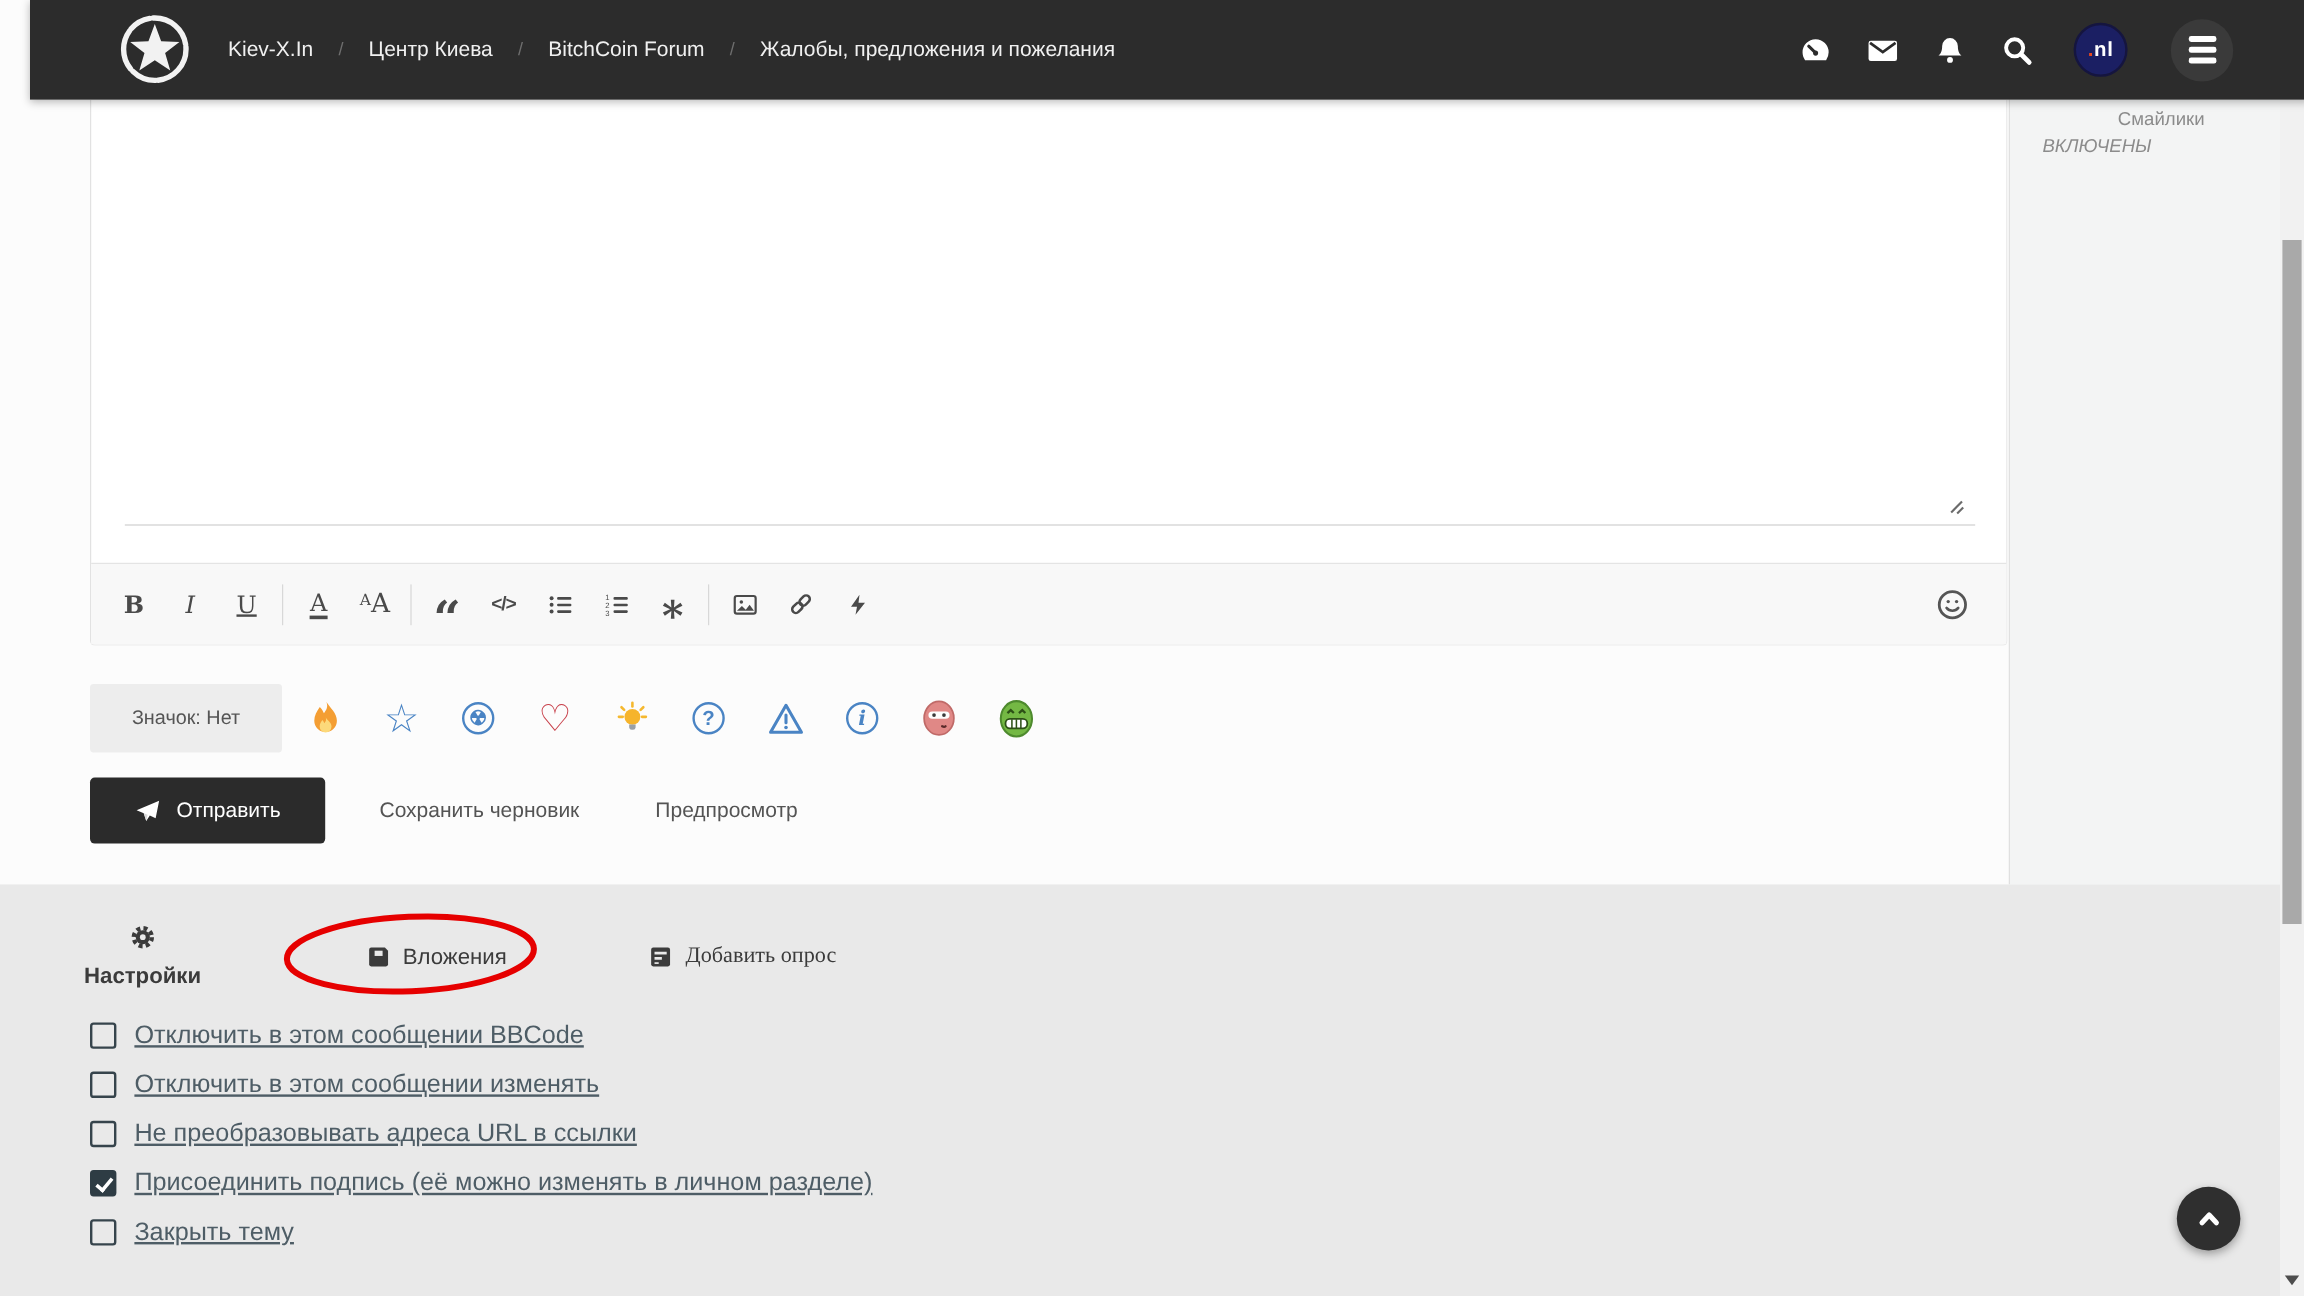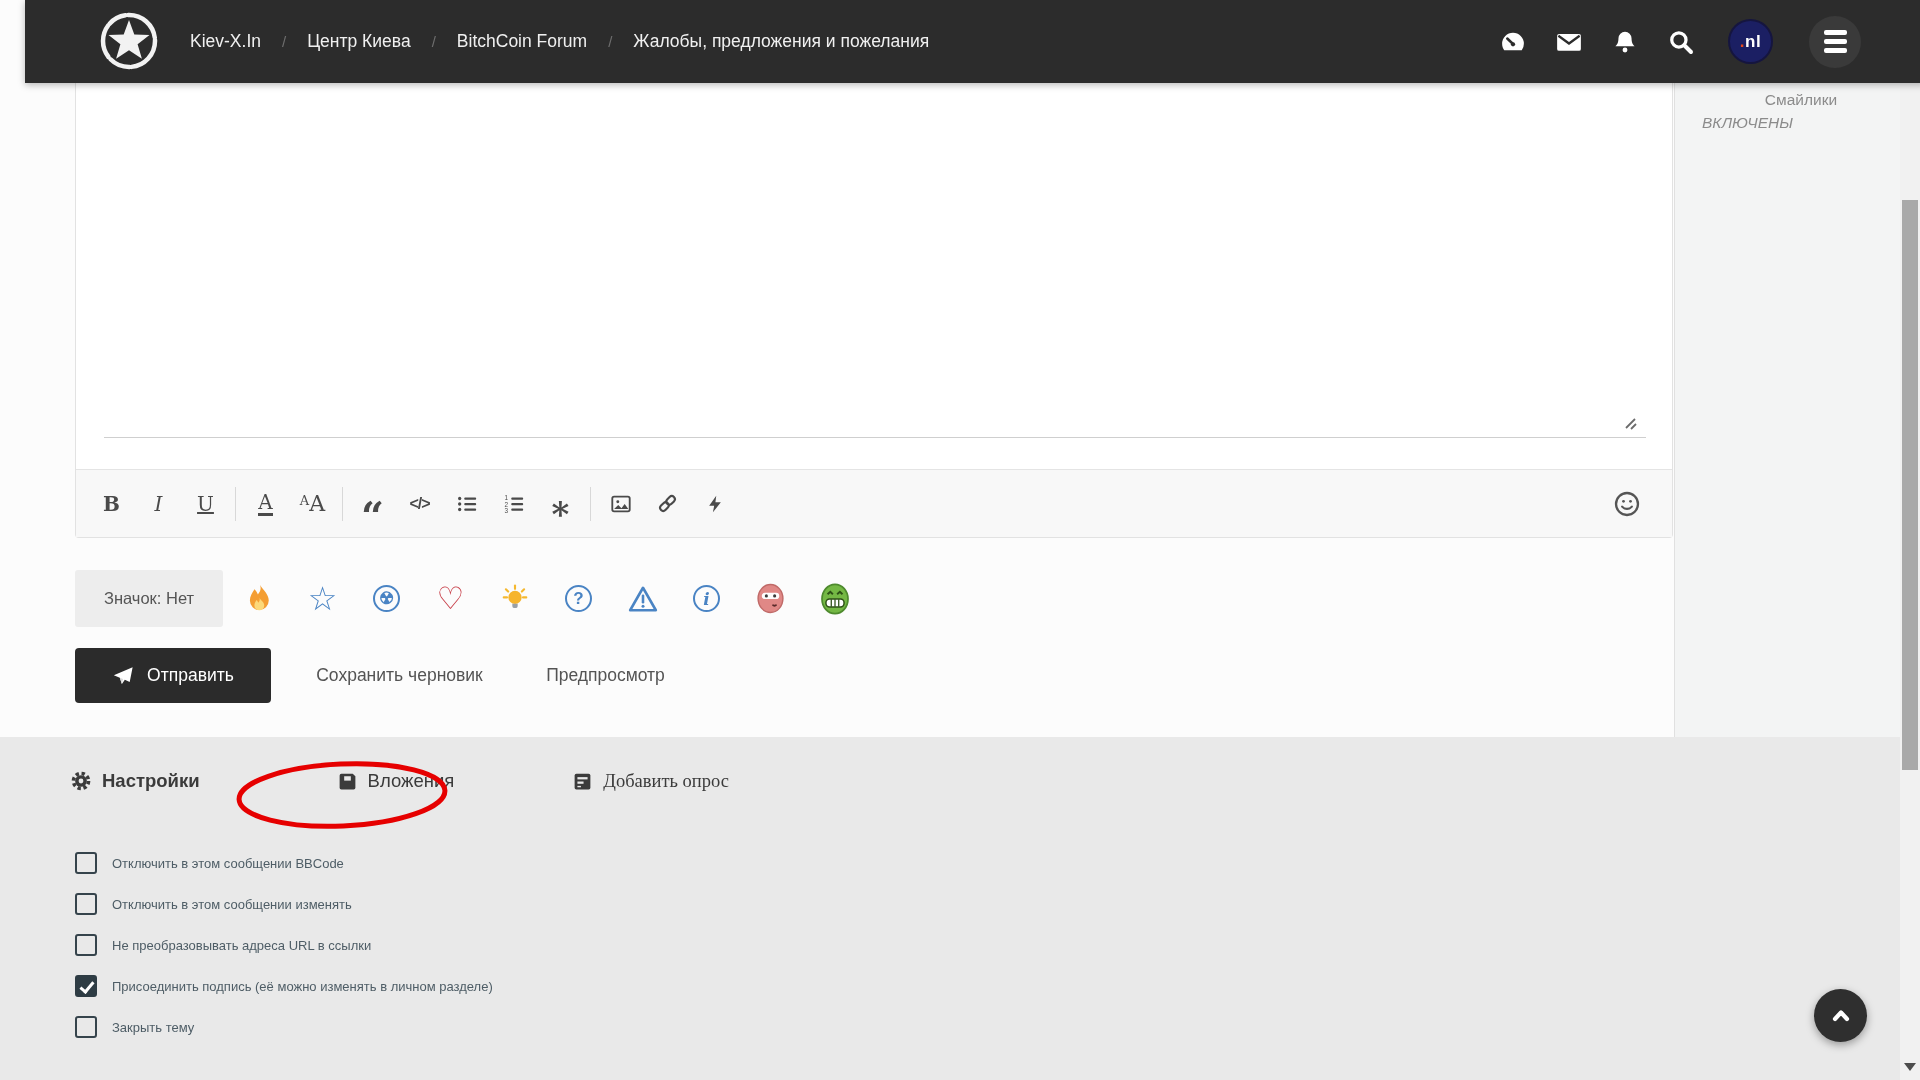--- a/index.html
+++ b/index.html
@@ -43,21 +43,21 @@
   .tb-serif { font-family:"DejaVu Serif", serif; font-size:20px; }
   .tb-div { width:1px; height:34px; background:#d8d8d8; margin:0 6px; }
   .tb-quote { font-family:"DejaVu Serif", serif; font-weight:bold; font-size:40px; line-height:10px;
               padding-top:24px; }
   .tb-code { font-weight:bold; font-size:16px; letter-spacing:-1px; }
   .tb-ast { font-family:"DejaVu Serif", serif; font-weight:bold; font-size:34px; line-height:10px; padding-top:20px; }
   .tb-smiley { position:absolute; right:22px; }
 
   
   .badge-row { position:absolute; left:75px; top:570px; height:57px; display:flex; align-items:center; }
-  .badge-btn { width:148px; height:57px; background:#ededed; border-radius:3px; color:#555;
+  .badge-btn { width:160px; height:57px; background:#ededed; border-radius:3px; color:#555;
                font-size:16.5px; display:flex; align-items:center; justify-content:center; cursor:pointer; }
   .badge-icons { display:flex; align-items:center; gap:33px; margin-left:20px; }
   .badge-icon { width:31px; height:31px; display:flex; align-items:center; justify-content:center; cursor:pointer; }
   .gl { line-height:1; }
   .gl-star { color:#4a84c4; font-size:33px; }
   .gl-heart { color:#c8414b; font-size:31px; }
   .circle-glyph { width:27px; height:27px; border:2.5px solid #4a84c4; border-radius:50%;
                   color:#4a84c4; font-weight:bold; display:flex; align-items:center; justify-content:center; }
   .gl-q { font-size:17px; }
   .gl-i { font-family:"DejaVu Serif", serif; font-size:17px; font-style:italic; }
@@ -68,33 +68,33 @@
   .submit-btn { width:196px; height:55px; background:#2b2b2b; border-radius:4px; color:#fff;
                 font-size:17.5px; display:flex; align-items:center; justify-content:center; gap:13px; cursor:pointer; }
   .action-link { color:#545454; font-size:17.5px; cursor:pointer; }
   .link-draft { margin-left:22px; width:213px; text-align:center; }
   .link-preview { margin-left:22px; width:155px; text-align:center; }
 
   
   .bottom-section { position:absolute; left:0; top:737px; width:1900px; height:343px; background:#e9e9e9; }
   .opt-row { position:absolute; left:70px; top:33px; display:flex; align-items:center; }
   .opt-item { display:flex; align-items:center; gap:10px; color:#3b3b3b; font-size:18.5px; cursor:pointer; }
-  .opt-settings { font-weight:bold; }
+  .opt-settings { font-weight:bold;flex-direction:column; }
   .opt-attach { margin-left:137px; }
   .opt-poll { margin-left:118px;font-family:Liberation Serif, serif; }
   .red-ellipse { position:absolute; left:230px; top:18px; pointer-events:none; }
 
   .chk-list { position:absolute; left:75px; top:112px; display:flex; flex-direction:column; gap:13px; }
   .chk-row { display:flex; align-items:center; height:28px; cursor:pointer; }
   .chk-box { width:22px; height:22px; border:2.5px solid #36444c; border-radius:3px; background:transparent;
              position:relative; flex:none; }
   .chk-row.checked .chk-box { background:#2e3c44; border-color:#2e3c44; }
   .chk-row.checked .chk-box::after { content:""; position:absolute; left:6px; top:1.5px; width:5px; height:11px;
              border-right:3px solid #fff; border-bottom:3px solid #fff; transform:rotate(40deg); }
-  .chk-label { margin-left:15px; color:#4e5d66; font-size:13px; }
+  .chk-label { margin-left:15px; color:#4e5d66; font-size:21px;text-decoration:underline; }
 
   
   .scroll-top { position:absolute; left:1814px; top:989px; width:53px; height:53px; border-radius:50%;
                 background:#2f2f2f; display:flex; align-items:center; justify-content:center;
                 box-shadow:0 3px 8px rgba(0,0,0,.35); cursor:pointer; }
 
   
   .scrollbar { position:absolute; left:1900px; top:0; width:20px; height:1080px; background:#f1f1f1; }
   .sb-arrow-up { position:absolute; left:4px; top:9px; width:0; height:0;
                  border-left:6px solid transparent; border-right:6px solid transparent;

